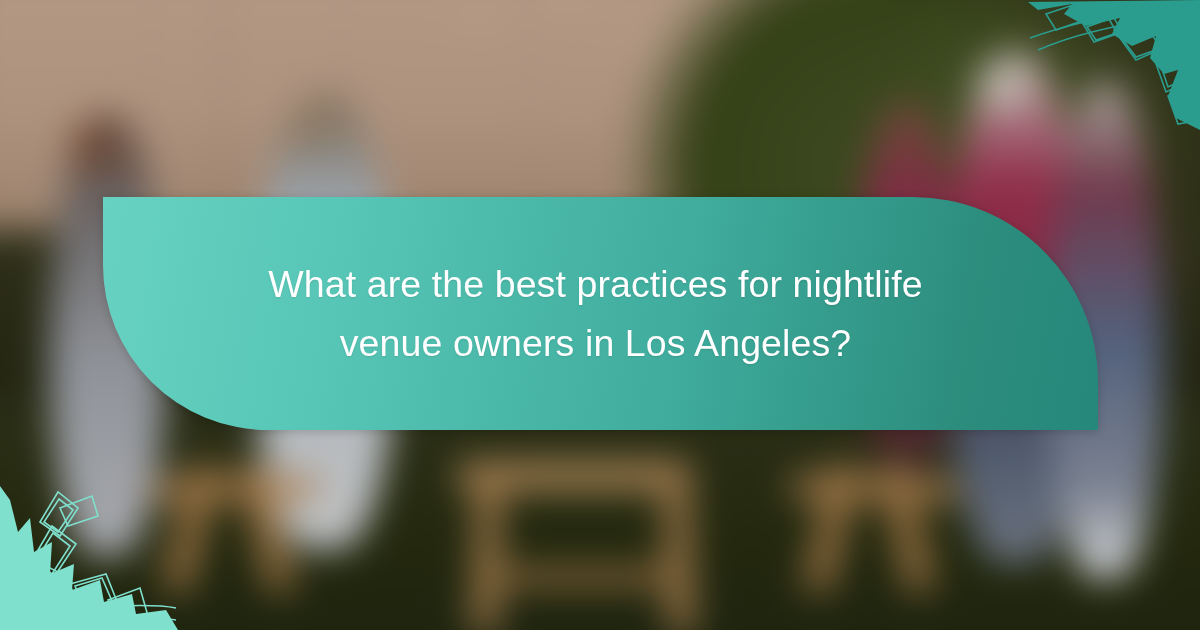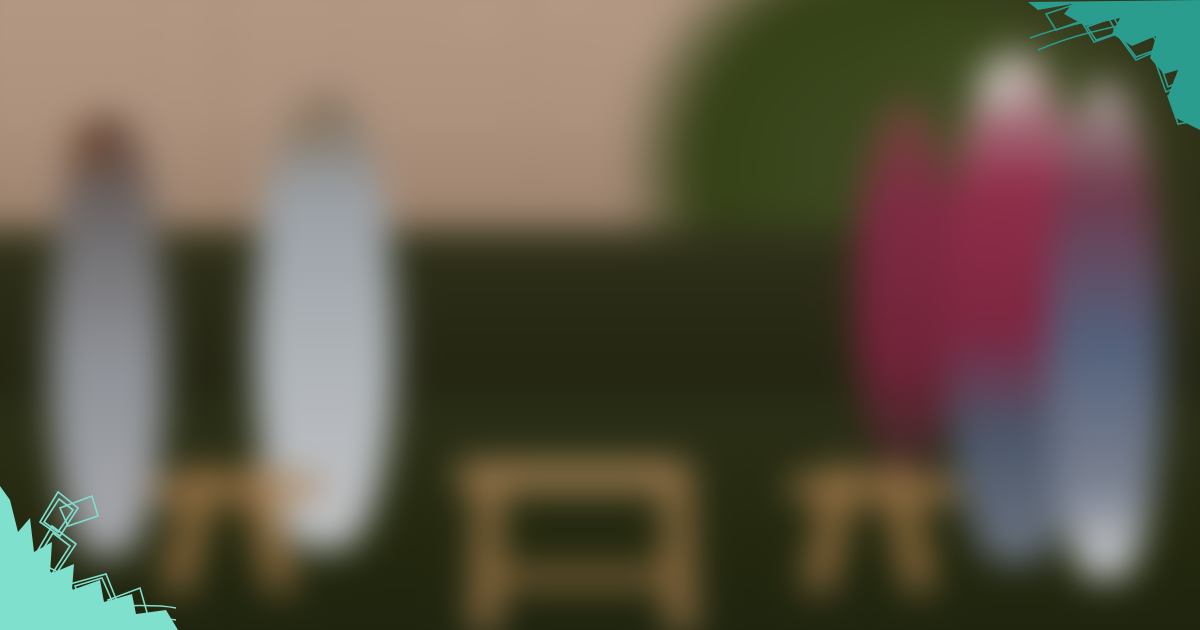--- a/index.html
+++ b/index.html
@@ -171,20 +171,23 @@
       <div class="wood tbl-legR"></div>
       <div class="wood tbl-rail"></div>
       <div class="wood bench-r3"></div>
       <div class="wood bench-r1"></div>
       <div class="wood bench-r2"></div>
 
       <div class="shoe1"></div>
     </div>
   </div>
 
+  <div class="banner">
+    <h1 class="banner-title">What are the best practices for nightlife venue owners in Los Angeles?</h1>
+  </div>
 
   <div class="corner-tr">
     <svg viewBox="0 0 172 130" xmlns="http://www.w3.org/2000/svg">
       <path d="M172,0 L172,130 L148,118 L140,96 L150,70 L136,74 L122,58 L128,36 L104,46 L84,34 L92,18 L58,26 L36,14 L44,4 L10,10 L0,2 Z" fill="#2a9d8f"></path>
       <g fill="none" stroke="#2a9d8f" stroke-width="1.6">
         <path d="M172,2 C140,6 100,12 56,22 C36,27 16,33 2,38"></path>
         <path d="M172,10 C142,15 104,22 64,32 C44,37 24,44 10,50"></path>
         <path d="M86,30 L120,18 L140,46 L108,60 Z"></path>
         <path d="M92,36 L118,26 L133,48 L108,57 Z"></path>
         <path d="M126,58 L156,40 L168,78 L138,92 Z"></path>

